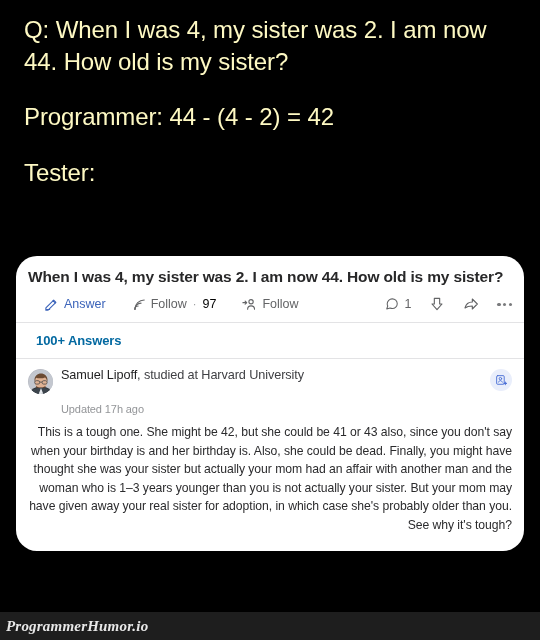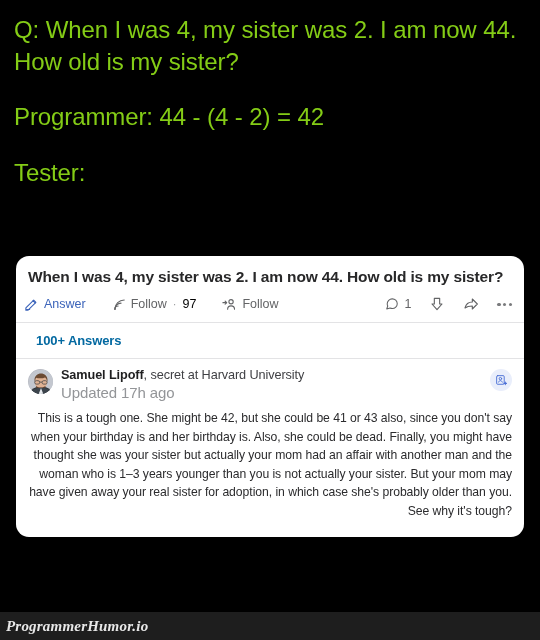--- a/index.html
+++ b/index.html
@@ -10,59 +10,59 @@
     width: 540px;
     height: 640px;
     background: #000000;
     font-family: "Liberation Sans", sans-serif;
     overflow: hidden;
     position: relative;
   }
 
   
   .meme-caption {
-    padding: 14px 14px 0 14px;
-    color: #84cc16;
+    padding: 14px 14px 0 24px;
+    color: #fef9c3;
     font-size: 24px;
     line-height: 1.32;
     letter-spacing: -0.1px;
   }
   .meme-line {
     margin: 0;
   }
   .meme-line.spaced {
     margin-top: 24px;
   }
 
   
   .quora-card {
     position: absolute;
     left: 16px;
     top: 256px;
     width: 508px;
     background: #ffffff;
-    border-radius: 13px;
+    border-radius: 21px;
     overflow: hidden;
     color: #282829;
   }
 
   .q-title {
     font-size: 15.5px;
     font-weight: bold;
     line-height: 1.38;
     color: #282829;
     padding: 10px 12px 0 12px;
     letter-spacing: -0.15px;
   }
 
   
   .action-bar {
     display: flex;
     align-items: center;
-    padding: 9px 12px 10px 8px;
+    padding: 9px 12px 10px 28px;
   }
   .act {
     display: flex;
     align-items: center;
     gap: 5px;
     font-size: 12.5px;
     color: #636466;
     margin-right: 26px;
     white-space: nowrap;
   }
@@ -143,27 +143,27 @@
     height: 25px;
   }
   .author-meta { flex: 1; min-width: 0; }
   .author-line {
     font-size: 12.7px;
     color: #404145;
     line-height: 1.25;
     letter-spacing: -0.1px;
   }
   .author-name {
-    font-weight: bold;
+    font-weight: normal;
     color: #1f1f20;
   }
   .author-updated {
-    font-size: 15px;
+    font-size: 11px;
     color: #939598;
-    margin-top: 0;
+    margin-top: 19px;
     letter-spacing: -0.1px;
   }
   .follow-user-btn {
     width: 22px;
     height: 22px;
     border-radius: 50%;
     background: #e9eefb;
     display: flex;
     align-items: center;
     justify-content: center;
@@ -318,21 +318,21 @@
           <rect x="6.2" y="11.2" width="5" height="3.4" rx="1.6" fill="none" stroke="#4a4a4a" stroke-width="0.8"></rect>
           <rect x="13.6" y="11.2" width="5" height="3.4" rx="1.6" fill="none" stroke="#4a4a4a" stroke-width="0.8"></rect>
           <path d="M11.2 12.6h2.4" stroke="#4a4a4a" stroke-width="0.8"></path>
           <path d="M3 21.5c2-2.3 5.5-3.3 9.5-3.3s7.5 1 9.5 3.3v5H3z" fill="#3c444c"></path>
           <path d="M12.5 18.6 9.6 26h5.8z" fill="#e8ebef"></path>
         </g>
       </svg>
     </div>
     <div class="author-meta">
       <div class="author-line">
-        <span class="author-name">Samuel Lipoff</span><span>, secret at Harvard University</span>
+        <span class="author-name">Samuel Lipoff</span><span>, studied at Harvard University</span>
       </div>
       <div class="author-updated">Updated 17h ago</div>
     </div>
     <div class="follow-user-btn">
       <span class="icn">
         <svg width="13" height="13" viewBox="0 0 24 24" fill="none" stroke="#4a6fd6" stroke-width="1.7" stroke-linecap="round" stroke-linejoin="round">
           <rect x="3" y="3" width="14" height="16" rx="2"></rect>
           <circle cx="10" cy="8.6" r="2.3"></circle>
           <path d="M6.5 15c.6-1.8 2-2.7 3.5-2.7s2.9.9 3.5 2.7"></path>
           <path d="M19 15v4.6M16.7 17.3h4.6" stroke-width="2"></path>

